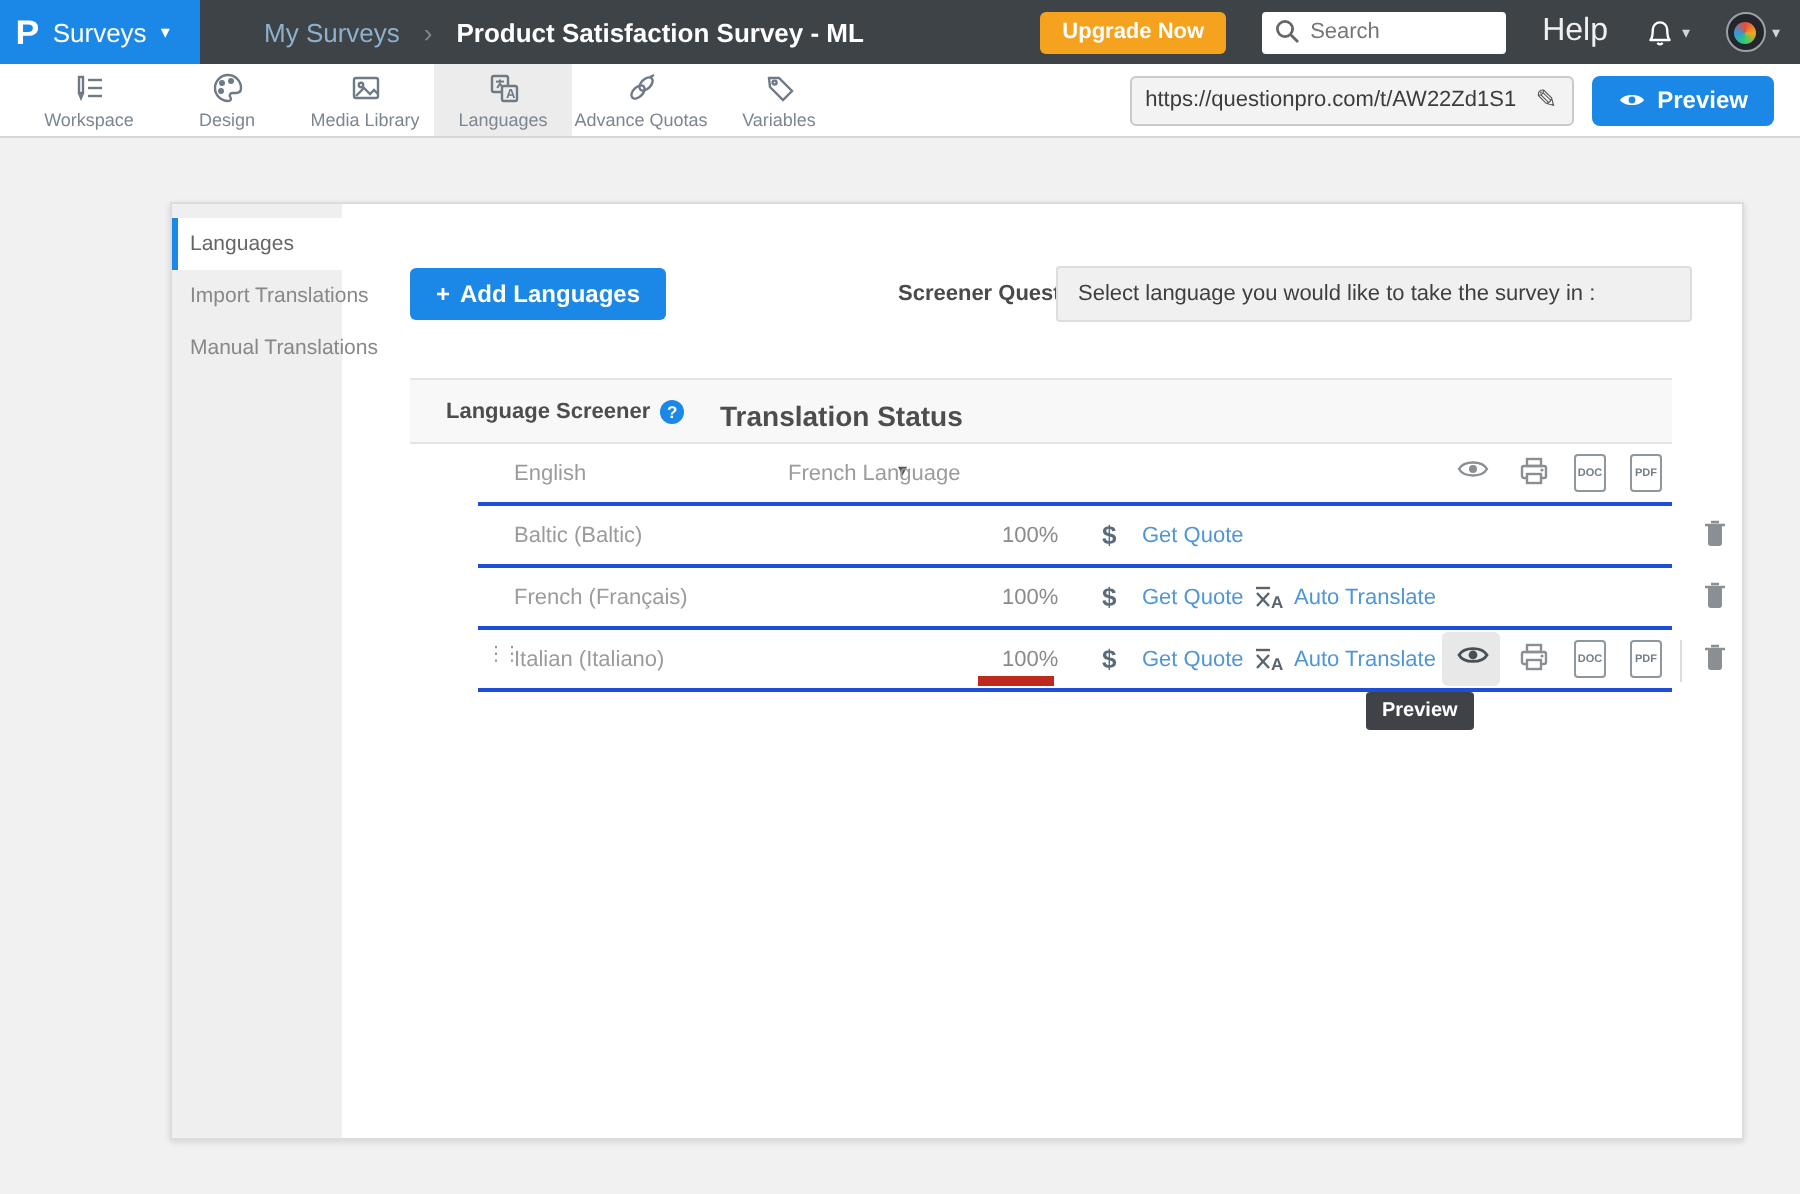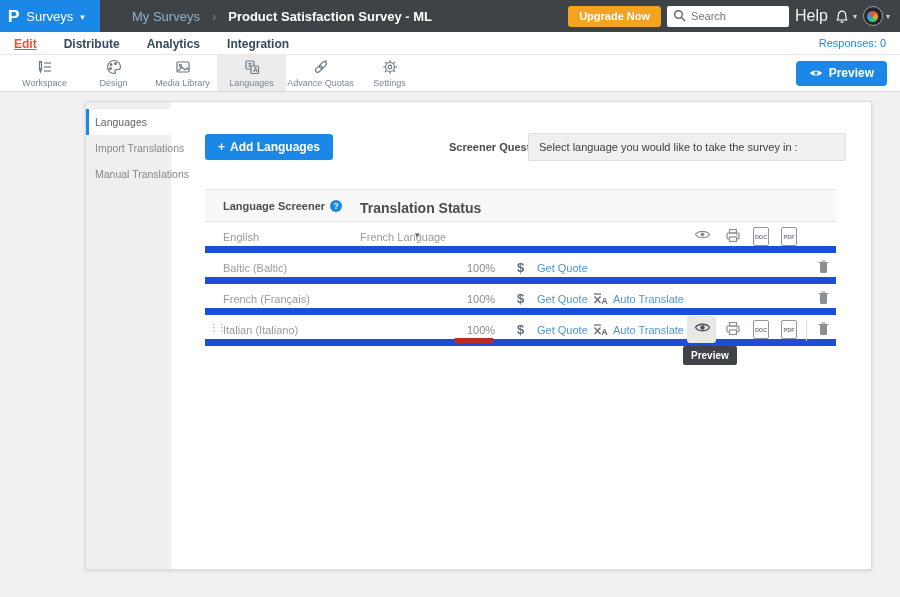--- a/index.html
+++ b/index.html
@@ -9,21 +9,21 @@
   
   .topbar { height:32px; background:#3e4347; display:flex; align-items:center; }
   .brand { background:#1b87e6; height:32px; width:100px; display:flex; align-items:center; padding:0 8px; gap:7px; cursor:pointer; }
   .logo-p { color:#fff; font-weight:bold; font-size:17px; line-height:1; transform:scaleX(1.05); }
   .brand-label { color:#fff; font-size:13px; }
   .brand-caret { color:#fff; font-size:9px; margin-top:1px; }
   .crumbs { display:flex; align-items:center; gap:12px; padding-left:16px; }
   .crumb-link { color:#8fb0cc; font-size:13px; cursor:pointer;margin-left:16px; }
   .crumb-sep { color:#7d8893; font-size:13px; }
   .crumb-title { color:#fff; font-size:13px; font-weight:bold; }
-  .top-right { margin-left:auto; display:flex; align-items:center; gap:6px; padding-right:10px; }
+  .top-right { margin-left:auto; display:flex; align-items:center; gap:18px; padding-right:10px; }
   .upgrade-btn { background:#f5a31e; color:#fff; font-size:11px; font-weight:bold; border:none; border-radius:3px; height:21px; padding:0 11px; cursor:pointer; font-family:inherit; }
   .search-wrap { position:relative; }
   .search-wrap input { width:122px; height:21px; border:none; border-radius:2px; font-size:11px; padding:0 6px 0 24px; color:#333; font-family:inherit; outline:none; background:#fff; }
   .search-glyph { position:absolute; left:6px; top:3px; }
   .help-label { color:#f0f0f0; font-size:16px; cursor:pointer; }
   .bell-wrap { display:flex; align-items:center; gap:3px; cursor:pointer; }
   .mini-caret { color:#cfd4d8; font-size:8px; }
   .avatar-wrap { display:flex; align-items:center; gap:3px; cursor:pointer; }
   .avatar { width:20px; height:20px; border-radius:50%; background:#23272b; border:1px solid #9aa1a7; display:flex; align-items:center; justify-content:center; }
   .avatar-core { width:11px; height:11px; border-radius:50%; background:conic-gradient(#e74c3c,#f5a31e,#2ecc71,#3498db,#e74c3c); }
@@ -57,21 +57,21 @@
   .add-btn .plus { margin-right:5px; }
   .screener-label { position:absolute; left:278px; top:39px; font-size:11px; font-weight:bold; color:#4a4a4a; }
   .screener-field { position:absolute; left:357px; top:31px; width:318px; height:28px; background:#f0f0f0; border:1px solid #dedede; border-radius:2px; font-size:11px; color:#3e3e3e; line-height:26px; padding-left:10px; cursor:pointer; }
 
   
   .table { position:absolute; left:34px; top:87px; width:631px; }
   .thead { position:relative; height:33px; background:#f8f8f8; border-top:1px solid #e4e4e4; border-bottom:1px solid #e4e4e4; }
   .th-lang { position:absolute; left:18px; top:10px; font-size:11px; font-weight:bold; color:#4d4d4d; display:flex; align-items:center; gap:5px; }
   .help-dot { width:12px; height:12px; border-radius:50%; background:#1b87e6; color:#fff; font-size:8.5px; font-weight:bold; text-align:center; line-height:12px; cursor:pointer; }
   .th-status { position:absolute; left:155px; top:10px; font-size:14px; font-weight:bold; color:#4d4d4d; }
-  .trow { position:relative; height:31px; border-bottom:7px solid #1d4ed8; }
+  .trow { position:relative; height:31px; border-bottom:2px solid #1d4ed8;margin-left:34px; }
   .cell { position:absolute; font-size:11px; color:#9b9b9b; top:9px; }
   .c-drag { left:4px; top:7px; color:#9b9b9b; font-size:10px; letter-spacing:-2px; cursor:grab; }
   .c-name { left:18px; }
   .c-ddcaret { left:210px; top:8px; font-size:9px; color:#555; cursor:pointer; }
   .c-status { left:155px; }
   .c-bar { left:155px; top:14px; width:95px; height:4px; background:#e4e4e4; border-radius:2px; overflow:hidden; }
   .c-bar .fill { height:100%; background:#33ad33; border-radius:2px; }
   .c-pct { left:262px; color:#8b8b8b; }
   .c-dollar { left:312px; top:7px; font-size:13px; color:#5b6b7b; font-weight:bold; cursor:pointer; }
   .c-quote { left:332px; color:#4f96d6; cursor:pointer; }
@@ -130,27 +130,20 @@
       </span>
       <span class="avatar-wrap">
         <span class="avatar">
             <span class="avatar-core"></span>
           </span>
         <span class="mini-caret">▾</span>
       </span>
     </div>
   </div>
 
-  <div class="navrow">
-    <span class="nav-tab active">Edit</span>
-    <span class="nav-tab">Distribute</span>
-    <span class="nav-tab">Analytics</span>
-    <span class="nav-tab">Integration</span>
-    <span class="responses">Responses: 0</span>
-  </div>
 
   <div class="toolbar">
     <div class="tool-item">
       <span>
         <svg width="18" height="18" viewBox="0 0 18 18" fill="none" stroke="#6e7a85" stroke-width="1.2">
             <line x1="8" y1="5" x2="15" y2="5"></line>
             <line x1="8" y1="9" x2="15" y2="9"></line>
             <line x1="8" y1="13" x2="15" y2="13"></line>
             <rect x="3.5" y="3.5" width="2" height="8"></rect>
             <path d="M3.5 11.5 L4.5 14 L5.5 11.5"></path>
@@ -198,35 +191,31 @@
             <ellipse cx="7" cy="11" rx="4" ry="2.4" transform="rotate(-45 7 11)"></ellipse>
             <ellipse cx="11" cy="7" rx="4" ry="2.4" transform="rotate(-45 11 7)"></ellipse>
             <line x1="13" y1="3.5" x2="15" y2="2.5"></line>
           </svg>
       </span>
       <span class="tool-label">Advance Quotas</span>
     </div>
     <div class="tool-item">
       <span>
         <svg width="18" height="18" viewBox="0 0 18 18" fill="none" stroke="#6e7a85" stroke-width="1.2">
-            <circle cx="9" cy="9" r="4.5"></circle>
-            <circle cx="9" cy="9" r="1.8"></circle>
-            <line x1="9" y1="2" x2="9" y2="4"></line>
-            <line x1="9" y1="14" x2="9" y2="16"></line>
-            <line x1="2" y1="9" x2="4" y2="9"></line>
-            <line x1="14" y1="9" x2="16" y2="9"></line>
-            <line x1="4" y1="4" x2="5.5" y2="5.5"></line>
-            <line x1="12.5" y1="12.5" x2="14" y2="14"></line>
-            <line x1="14" y1="4" x2="12.5" y2="5.5"></line>
-            <line x1="5.5" y1="12.5" x2="4" y2="14"></line>
-          </svg>
-      </span>
-      <span class="tool-label">Settings</span>
+            <path d="M3.5 4 L8.5 4 L15 10.5 L10.5 15 L4 8.5 Z"></path>
+            <circle cx="6.3" cy="6.3" r="1"></circle>
+          </svg>
+      </span>
+      <span class="tool-label">Variables</span>
     </div>
     <div class="toolbar-right">
+      <div class="url-box">
+        <span class="url-text">https://questionpro.com/t/AW22Zd1S1</span>
+        <span class="pencil-glyph">✎</span>
+      </div>
       <button class="preview-btn">
         <span>
           <svg width="14" height="10" viewBox="0 0 14 10">
               <path d="M1 5 C3 1.6 11 1.6 13 5 C11 8.4 3 8.4 1 5 Z" fill="#fff"></path>
               <circle cx="7" cy="5" r="1.7" fill="#1b87e6"></circle>
             </svg>
         </span>
         <span>Preview</span>
       </button>
     </div>

